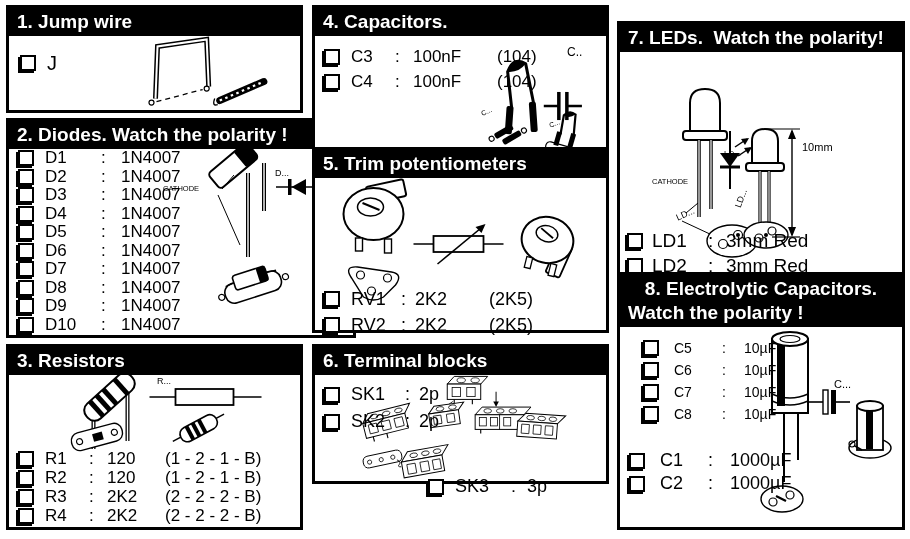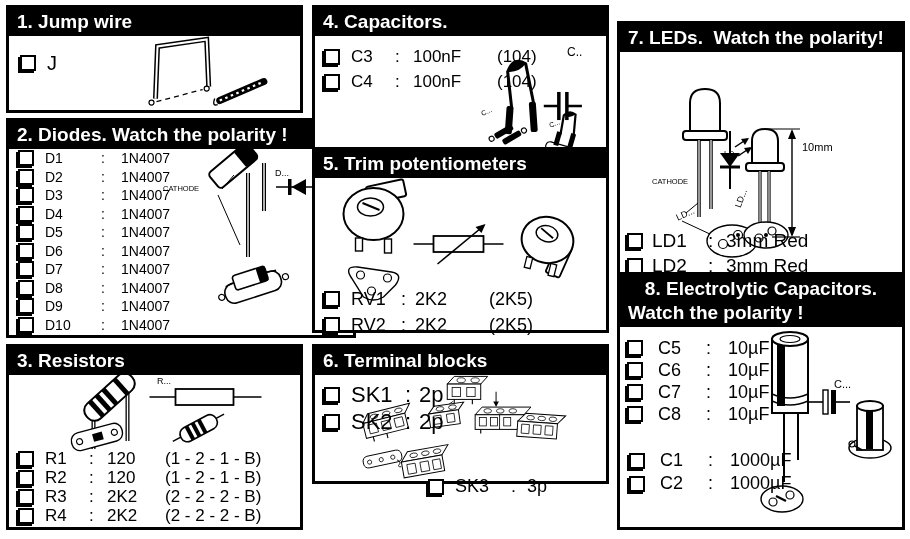--- a/index.html
+++ b/index.html
@@ -46,21 +46,21 @@
         <line x1="210" y1="64" x2="254" y2="45" stroke="#000" stroke-width="7" stroke-linecap="round"></line>
         <line x1="210" y1="64" x2="254" y2="45" stroke="#fff" stroke-width="2.2" stroke-dasharray="2.5 3.5"></line>
         <path d="M208 68 Q202 70 205 62" stroke="#000" stroke-width="1.3" fill="none"></path>
       </svg>
     </div>
   </section>
 
   <section class="panel" style="left:6px;top:118px;width:350px;height:220px">
     <div class="hdr">2. Diodes. Watch the polarity !</div>
     <div class="body">
-      <div class="list" style="--cols:30px 56px 20px auto;left:6px;top:0px;font-size:14px;line-height:18.5px">
+      <div class="list" style="--cols:30px 56px 20px auto;left:6px;top:0px;font-size:17px;line-height:18.5px">
           <div class="row">
             <span class="cb"></span>
             <span class="c-label">D1</span>
             <span class="c-colon">:</span>
             <span class="c-value">1N4007</span>
             <span class="c-extra"></span>
           </div>
           <div class="row">
             <span class="cb"></span>
             <span class="c-label">D2</span>
@@ -320,21 +320,21 @@
           <rect x="-16" y="21" width="6" height="11" fill="#fff" stroke="#000" stroke-width="1.3"></rect>
           <rect x="9" y="22" width="6" height="12" fill="#fff" stroke="#000" stroke-width="1.3"></rect>
         </g>
       </svg>
     </div>
   </section>
 
   <section class="panel" style="left:312px;top:344px;width:297px;height:140px">
     <div class="hdr">6. Terminal blocks</div>
     <div class="body">
-      <div class="list" style="--cols:30px 54px 14px auto;left:6px;top:6px;font-size:22px;line-height:27px">
+      <div class="list" style="--cols:30px 54px 14px auto;left:6px;top:6px;font-size:18px;line-height:27px">
           <div class="row">
             <span class="cb"></span>
             <span class="c-label">SK1</span>
             <span class="c-colon">:</span>
             <span class="c-value">2p</span>
             <span class="c-extra"></span>
           </div>
           <div class="row">
             <span class="cb"></span>
             <span class="c-label">SK2</span>
@@ -499,21 +499,21 @@
         <polygon points="172,44 168,54 176,54" fill="#000"></polygon>
         <polygon points="172,152 168,142 176,142" fill="#000"></polygon>
       </svg>
     </div>
   </section>
 
   <section class="panel" style="left:617px;top:272px;width:288px;height:258px">
     <div class="hdr hdr2">8. Electrolytic Capacitors.</div>
     <div class="hdr hdr2b">Watch the polarity !</div>
     <div class="body">
-      <div class="list" style="--cols:34px 48px 22px auto;left:4px;top:10px;font-size:18px;line-height:22px">
+      <div class="list" style="--cols:34px 48px 22px auto;left:20px;top:10px;font-size:14px;line-height:22px">
           <div class="row">
             <span class="cb"></span>
             <span class="c-label">C5</span>
             <span class="c-colon">:</span>
             <span class="c-value">10µF</span>
             <span class="c-extra"></span>
           </div>
           <div class="row">
             <span class="cb"></span>
             <span class="c-label">C6</span>

